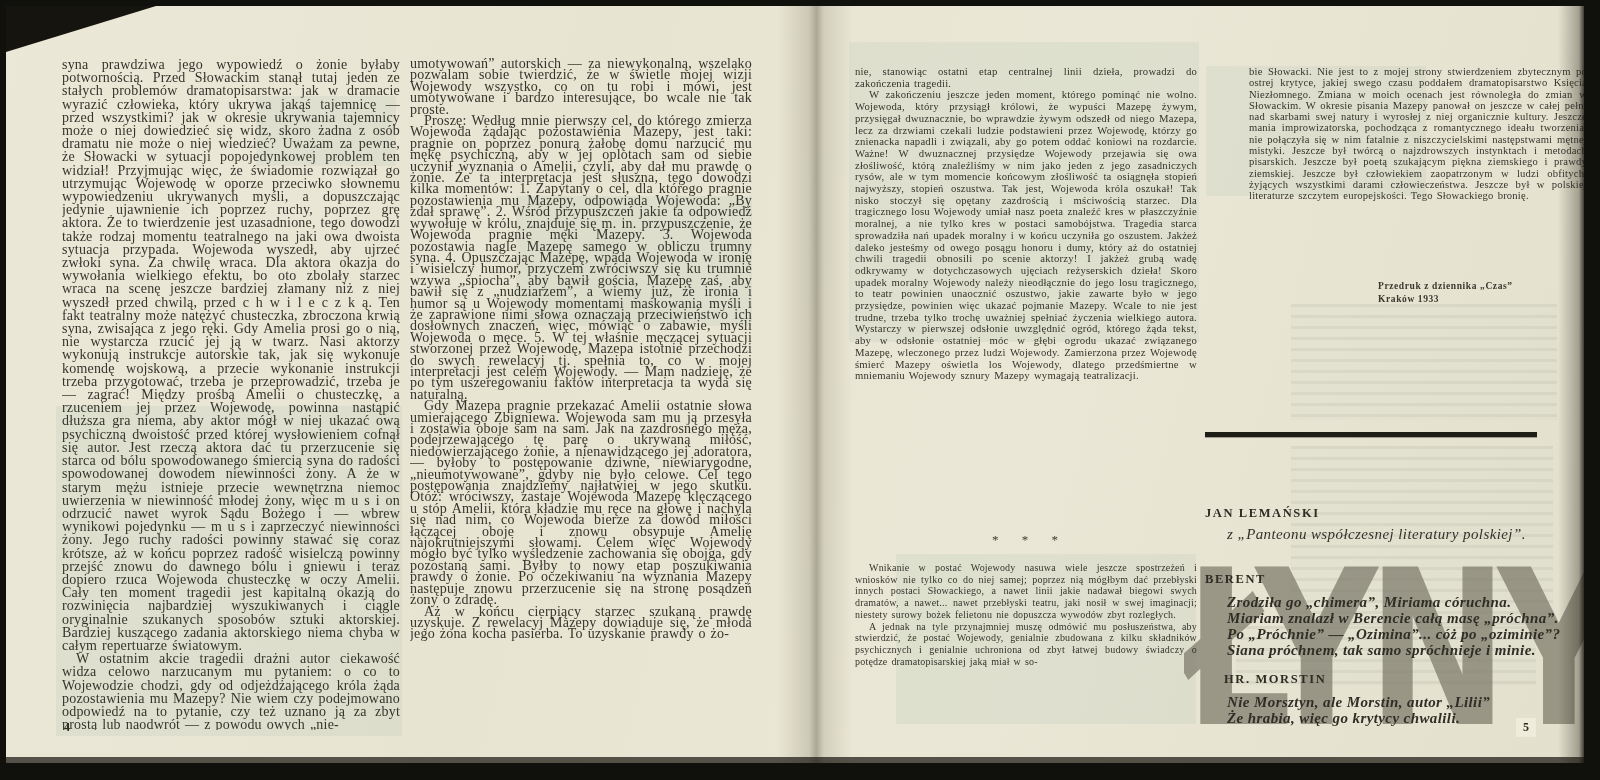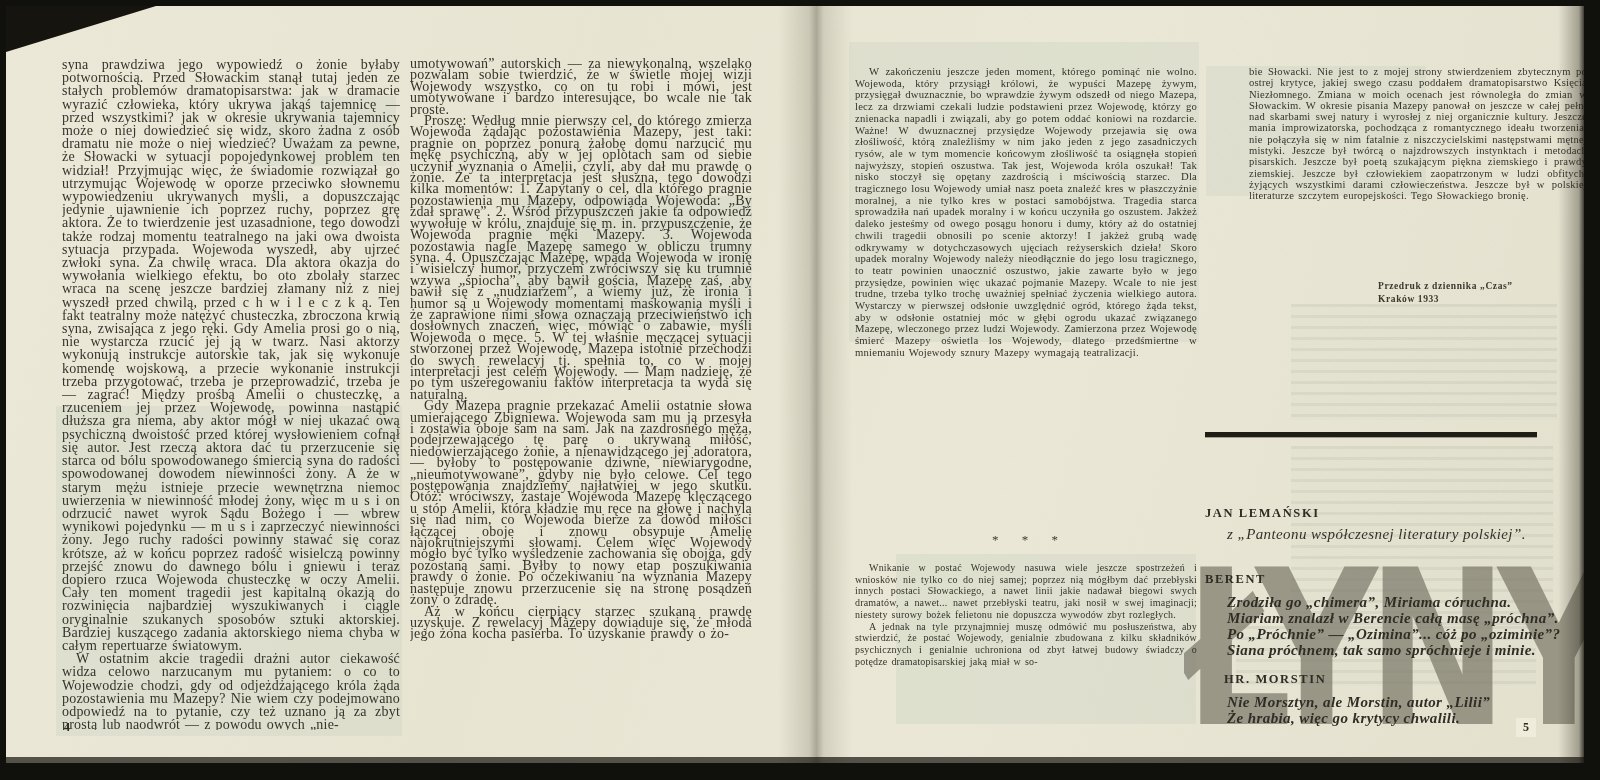--- a/index.html
+++ b/index.html
@@ -77,20 +77,21 @@
   <div class="col" id="c2">
     <p>umotywowań” autorskich — za niewykonalną, wszelako pozwalam sobie twierdzić, że w świetle mojej wizji Wojewody wszystko, co on tu robi i mówi, jest umotywowane i bardzo interesujące, bo wcale nie tak proste.</p>
     <p class="ind">Proszę: Według mnie pierwszy cel, do którego zmierza Wojewoda żądając pozostawienia Mazepy, jest taki: pragnie on poprzez ponurą żałobę domu narzucić mu mękę psychiczną, aby w jej oplotach sam od siebie uczynił wyznania o Amelii, czyli, aby dał mu prawdę o żonie. Że ta interpretacja jest słuszna, tego dowodzi kilka momentów: 1. Zapytany o cel, dla którego pragnie pozostawienia mu Mazepy, odpowiada Wojewoda: „By zdał sprawę”. 2. Wśród przypuszczeń jakie ta odpowiedź wywołuje w królu, znajduje się m. in. przypuszczenie, że Wojewoda pragnie męki Mazepy. 3. Wojewoda pozostawia nagle Mazepę samego w obliczu trumny syna. 4. Opuszczając Mazepę, wpada Wojewoda w ironię i wisielczy humor, przyczem zwróciwszy się ku trumnie wzywa „śpiocha”, aby bawił gościa, Mazepę zaś, aby bawił się z „nudziarzem”, a wiemy już, że ironia i humor są u Wojewody momentami maskowania myśli i że zaprawione nimi słowa oznaczają przeciwieństwo ich dosłownych znaczeń, więc, mówiąc o zabawie, myśli Wojewoda o męce. 5. W tej właśnie męczącej sytuacji stworzonej przez Wojewodę, Mazepa istotnie przechodzi do swych rewelacyj tj. spełnia to, co w mojej interpretacji jest celem Wojewody. — Mam nadzieję, że po tym uszeregowaniu faktów interpretacja ta wyda się naturalną.</p>
     <p class="ind">Gdy Mazepa pragnie przekazać Amelii ostatnie słowa umierającego Zbigniewa. Wojewoda sam mu ją przesyła i zostawia oboje sam na sam. Jak na zazdrosnego męża, podejrzewającego tę parę o ukrywaną miłość, niedowierzającego żonie, a nienawidzącego jej adoratora, — byłoby to postępowanie dziwne, niewiarygodne, „nieumotywowane”, gdyby nie było celowe. Cel tego postępowania znajdziemy najłatwiej w jego skutku. Otóż: wróciwszy, zastaje Wojewoda Mazepę klęczącego u stóp Amelii, która kładzie mu ręce na głowę i nachyla się nad nim, co Wojewoda bierze za dowód miłości łączącej oboje i znowu obsypuje Amelię najokrutniejszymi słowami. Celem więc Wojewody mogło być tylko wyśledzenie zachowania się obojga, gdy pozostaną sami. Byłby to nowy etap poszukiwania prawdy o żonie. Po oczekiwaniu na wyznania Mazepy następuje znowu przerzucenie się na stronę posądzeń żony o zdradę.</p>
     <p class="ind">Aż w końcu cierpiący starzec szukaną prawdę uzyskuje. Z rewelacyj Mazepy dowiaduje się, że młoda jego żona kocha pasierba. To uzyskanie prawdy o żo-</p>
   </div>
 
   <div class="pagenum" id="page4">4</div>
 
   <div class="col" id="c3a">
+    <p>nie, stanowiąc ostatni etap centralnej linii dzieła, prowadzi do zakończenia tragedii.</p>
     <p class="ind">W zakończeniu jeszcze jeden moment, którego pominąć nie wolno. Wojewoda, który przysiągł królowi, że wypuści Mazepę żywym, przysięgał dwuznacznie, bo wprawdzie żywym odszedł od niego Mazepa, lecz za drzwiami czekali ludzie podstawieni przez Wojewodę, którzy go znienacka napadli i związali, aby go potem oddać koniowi na rozdarcie. Ważne! W dwuznacznej przysiędze Wojewody przejawia się owa złośliwość, którą znaleźliśmy w nim jako jeden z jego zasadniczych rysów, ale w tym momencie końcowym złośliwość ta osiągnęła stopień najwyższy, stopień oszustwa. Tak jest, Wojewoda króla oszukał! Tak nisko stoczył się opętany zazdrością i mściwością starzec. Dla tragicznego losu Wojewody umiał nasz poeta znaleźć kres w płaszczyźnie moralnej, a nie tylko kres w postaci samobójstwa. Tragedia starca sprowadziła nań upadek moralny i w końcu uczyniła go oszustem. Jakżeż daleko jesteśmy od owego posągu honoru i dumy, który aż do ostatniej chwili tragedii obnosili po scenie aktorzy! I jakżeż grubą wadę odkrywamy w dotychczasowych ujęciach reżyserskich dzieła! Skoro upadek moralny Wojewody należy nieodłącznie do jego losu tragicznego, to teatr powinien unaocznić oszustwo, jakie zawarte było w jego przysiędze, powinien więc ukazać pojmanie Mazepy. Wcale to nie jest trudne, trzeba tylko trochę uważniej spełniać życzenia wielkiego autora. Wystarczy w pierwszej odsłonie uwzględnić ogród, którego żąda tekst, aby w odsłonie ostatniej móc w głębi ogrodu ukazać związanego Mazepę, wleczonego przez ludzi Wojewody. Zamierzona przez Wojewodę śmierć Mazepy oświetla los Wojewody, dlatego przedśmiertne w mniemaniu Wojewody sznury Mazepy wymagają teatralizacji.</p>
   </div>
 
   <div class="separator">* * *</div>
 
   <div class="col" id="c3b">
     <p class="ind">Wnikanie w postać Wojewody nasuwa wiele jeszcze spostrzeżeń i wniosków nie tylko co do niej samej; poprzez nią mógłbym dać przebłyski innych postaci Słowackiego, a nawet linii jakie nadawał biegowi swych dramatów, a nawet... nawet przebłyski teatru, jaki nosił w swej imaginacji; niestety surowy bożek felietonu nie dopuszcza wywodów zbyt rozległych.</p>
     <p class="ind">A jednak na tyle przynajmniej muszę odmówić mu posłuszeństwa, aby stwierdzić, że postać Wojewody, genialnie zbudowana z kilku składników psychicznych i genialnie uchroniona od zbyt łatwej budowy świadczy o potędze dramatopisarskiej jaką miał w so-</p>
   </div>
 

